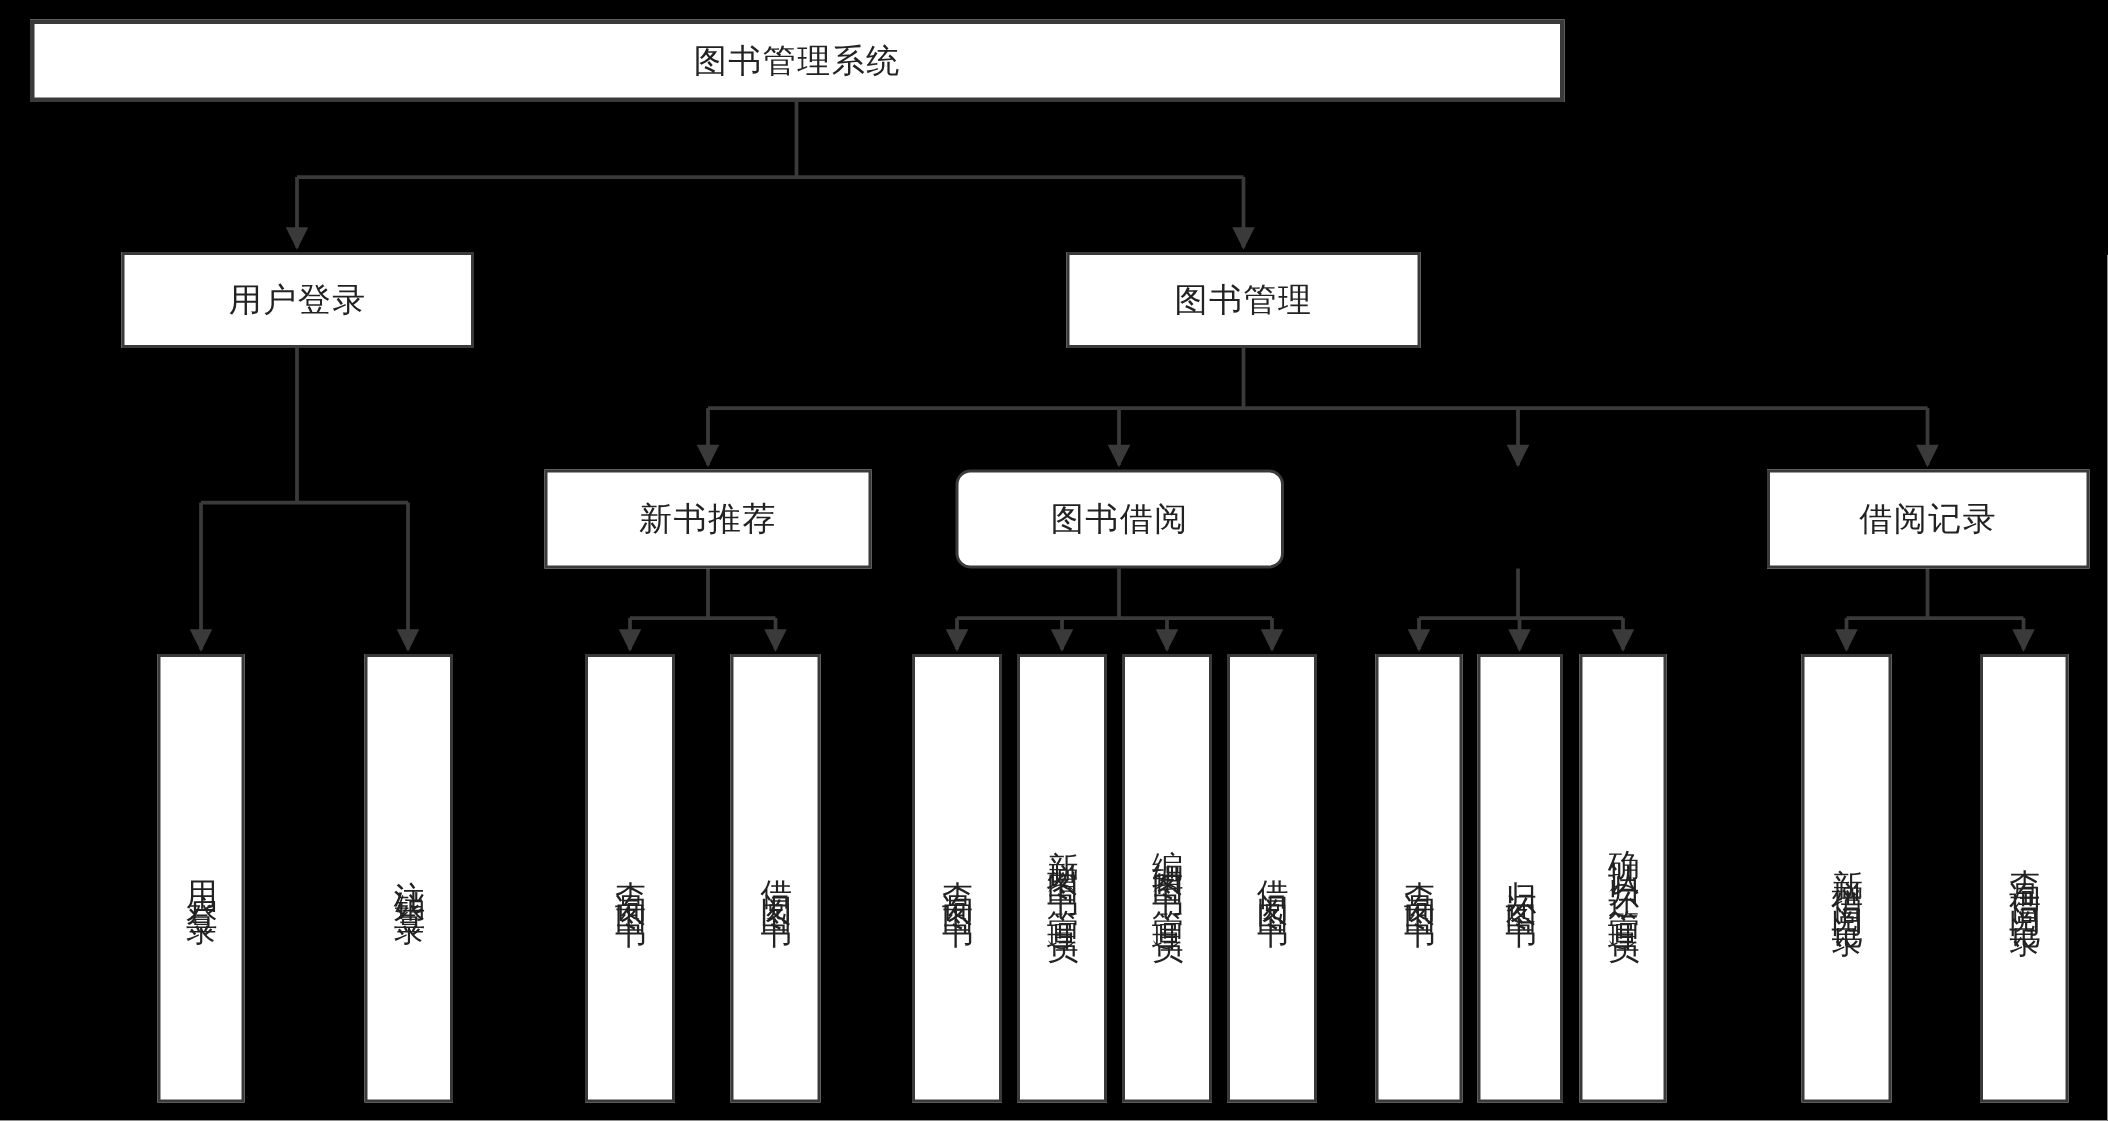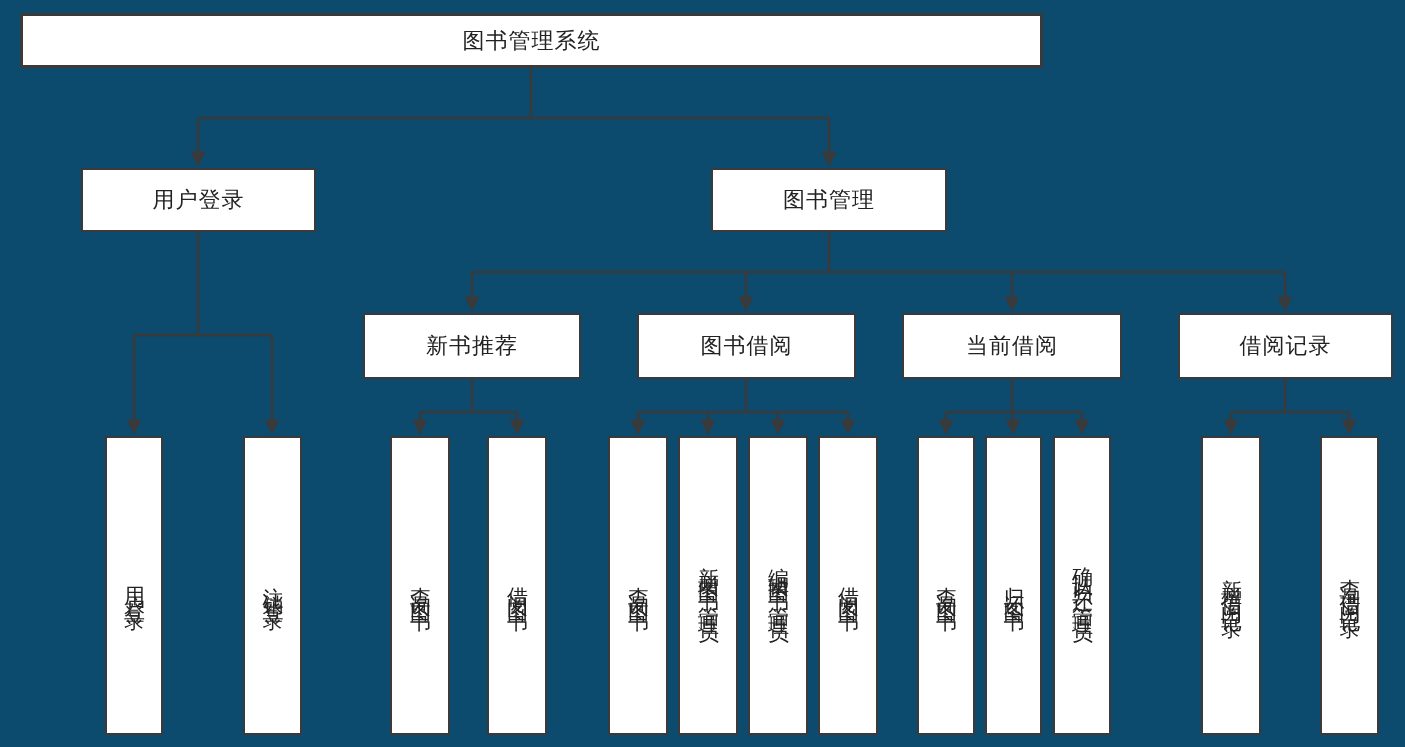--- a/index.html
+++ b/index.html
@@ -1,20 +1,20 @@
 <!DOCTYPE html>
 <html><head>
 <meta charset="utf-8">
 <style>
   html, body { margin: 0; padding: 0; background: #ffffff; }
   #stage {
     position: relative;
     width: 1405px;
     height: 747px;
-    background: #0c4a6e;
+    background: #000000;
     font-family: "DejaVu Sans", "Liberation Sans", sans-serif;
     overflow: hidden;
   }
   #edges {
     position: absolute;
     left: 0; top: 0;
     width: 1405px; height: 747px;
     z-index: 1;
   }
   .node {
@@ -109,25 +109,22 @@
   <div class="node" style="left:81px; top:168px; width:235px; height:64px;">
     <span class="h-label">用户登录</span>
   </div>
   <div class="node" style="left:363px; top:313px; width:218px; height:66px;">
     <span class="h-label">新书推荐</span>
   </div>
 
   <div class="node" style="left:711px; top:168px; width:236px; height:64px;">
     <span class="h-label">图书管理</span>
   </div>
-  <div class="node" style="left:637px; top:313px; width:219px; height:66px;">
+  <div class="node" style="left:637px; top:313px; width:219px; height:66px;border-radius:10px;">
     <span class="h-label">图书借阅</span>
-  </div>
-  <div class="node" style="left:902px; top:313px; width:220px; height:66px;">
-    <span class="h-label">当前借阅</span>
   </div>
   <div class="node" style="left:1178px; top:313px; width:215px; height:66px;">
     <span class="h-label">借阅记录</span>
   </div>
 
   <div class="node v-node" style="left:105px; top:436px; width:58px; height:299px;">
     <span class="v-label">用户登录</span>
   </div>
   <div class="node v-node" style="left:243px; top:436px; width:59px; height:299px;">
     <span class="v-label">注销登录</span>

